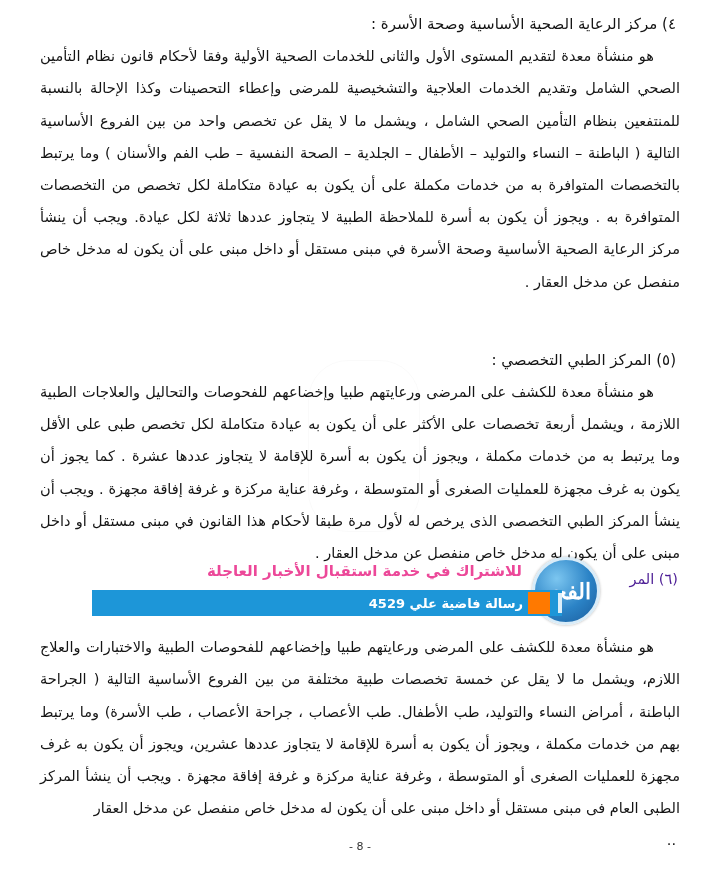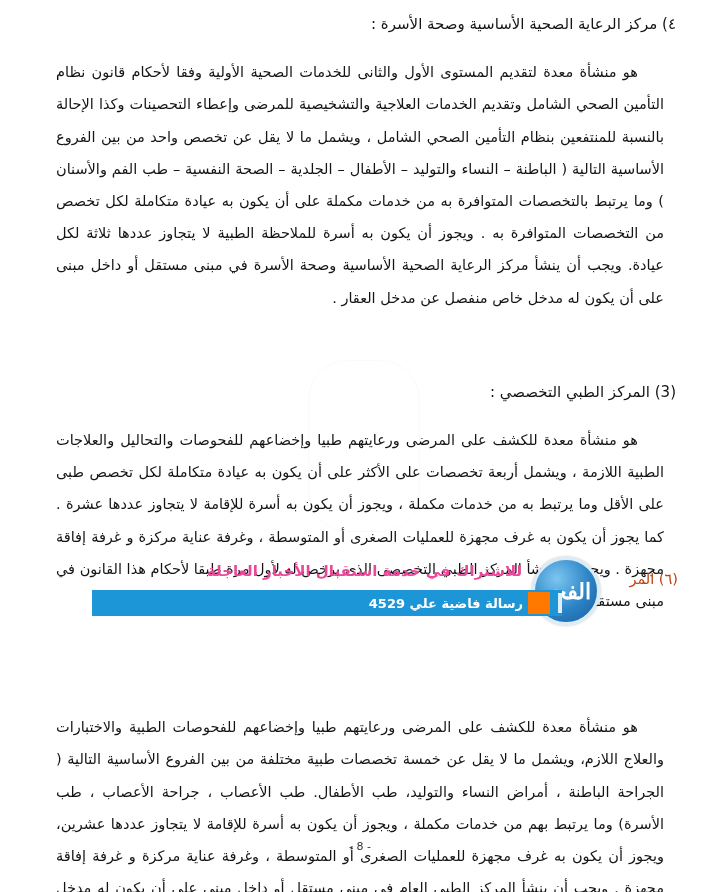--- a/index.html
+++ b/index.html
@@ -8,21 +8,21 @@
       font-family: "DejaVu Sans", sans-serif; color: #111;
     }
     .page { position: absolute; left: 0; top: 0; width: 720px; height: 892px; }
     .doc {
       position: absolute; left: 40px; right: 40px; top: 8px;
       direction: rtl; text-align: justify;
       font-family: "DejaVu Sans", sans-serif;
       font-size: 14.5px; line-height: 32.2px; color: #141414;
     }
     .heading { font-size: 15px; padding-right: 4px; }
-    .para { text-indent: 26px; margin: 16px; text-align-last: right; }
+    .para { text-indent: 26px; margin: 0; text-align-last: right; }
     .gap { height: 46px; }
     .section5 { margin-top: 0; }
     .trailing { padding-right: 4px; }
     .page-number {
       position: absolute; left: 0; right: 0; top: 840px; text-align: center;
       font-size: 11px; color: #333; direction: ltr;
     }
     
     .watermark {
       position: absolute; left: 308px; top: 360px; width: 110px; height: 170px;
@@ -63,37 +63,37 @@
       position: absolute; right: 52px; top: 0; width: 68px; height: 68px;
       border-radius: 50%;
       background: radial-gradient(circle at 35% 30%, #7cc6f0 0%, #2b83c6 55%, #1a5c9c 100%);
       border: 3px solid #d9ecf8; box-sizing: border-box;
       display: flex; align-items: center; justify-content: center;
       color: #ffffff; font-weight: bold; font-size: 22px;
       font-family: "DejaVu Serif", serif; box-shadow: 0 0 3px rgba(0,0,0,0.3);
     }
     .sec6-prefix {
       position: absolute; right: 42px; top: 571px; direction: rtl;
-      font-size: 14.5px; color: #c2410c;
+      font-size: 14.5px; color: #4c1d95;
     }
   </style>
 </head>
 <body>
 
 <div class="page">
 
   <div class="watermark"></div>
 
   <div class="doc">
     <div class="heading">٤) مركز الرعاية الصحية الأساسية وصحة الأسرة :</div>
     <p class="para">هو منشأة معدة لتقديم المستوى الأول والثانى للخدمات الصحية الأولية وفقا لأحكام قانون نظام التأمين الصحي الشامل وتقديم الخدمات العلاجية والتشخيصية للمرضى وإعطاء التحصينات وكذا الإحالة بالنسبة للمنتفعين بنظام التأمين الصحي الشامل ، ويشمل ما لا يقل عن تخصص واحد من بين الفروع الأساسية التالية ( الباطنة – النساء والتوليد – الأطفال – الجلدية – الصحة النفسية – طب الفم والأسنان ) وما يرتبط بالتخصصات المتوافرة به من خدمات مكملة على أن يكون به عيادة متكاملة لكل تخصص من التخصصات المتوافرة به . ويجوز أن يكون به أسرة للملاحظة الطبية لا يتجاوز عددها ثلاثة لكل عيادة. ويجب أن ينشأ مركز الرعاية الصحية الأساسية وصحة الأسرة في مبنى مستقل أو داخل مبنى على أن يكون له مدخل خاص منفصل عن مدخل العقار .</p>
 
     <div class="gap"></div>
 
-    <div class="heading section5">(3) المركز الطبي التخصصي :</div>
+    <div class="heading section5">(٥) المركز الطبي التخصصي :</div>
     <p class="para">هو منشأة معدة للكشف على المرضى ورعايتهم طبيا وإخضاعهم للفحوصات والتحاليل والعلاجات الطبية اللازمة ، ويشمل أربعة تخصصات على الأكثر على أن يكون به عيادة متكاملة لكل تخصص طبى على الأقل وما يرتبط به من خدمات مكملة ، ويجوز أن يكون به أسرة للإقامة لا يتجاوز عددها عشرة . كما يجوز أن يكون به غرف مجهزة للعمليات الصغرى أو المتوسطة ، وغرفة عناية مركزة و غرفة إفاقة مجهزة . ويجب أن ينشأ المركز الطبي التخصصى الذى يرخص له لأول مرة طبقا لأحكام هذا القانون في مبنى مستقل أو داخل مبنى على أن يكون له مدخل خاص منفصل عن مدخل العقار .</p>
 
     <div style="height: 30px;"></div>
     <div style="height: 32px;"></div>
     <p class="para">هو منشأة معدة للكشف على المرضى ورعايتهم طبيا وإخضاعهم للفحوصات الطبية والاختبارات والعلاج اللازم، ويشمل ما لا يقل عن خمسة تخصصات طبية مختلفة من بين الفروع الأساسية التالية ( الجراحة الباطنة ، أمراض النساء والتوليد، طب الأطفال. طب الأعصاب ، جراحة الأعصاب ، طب الأسرة) وما يرتبط بهم من خدمات مكملة ، ويجوز أن يكون به أسرة للإقامة لا يتجاوز عددها عشرين، ويجوز أن يكون به غرف مجهزة للعمليات الصغرى أو المتوسطة ، وغرفة عناية مركزة و غرفة إفاقة مجهزة . ويجب أن ينشأ المركز الطبى العام فى مبنى مستقل أو داخل مبنى على أن يكون له مدخل خاص منفصل عن مدخل العقار</p>
     <div class="trailing">..</div>
   </div>
 
   <div class="sec6-prefix">(٦) المر</div>
 

